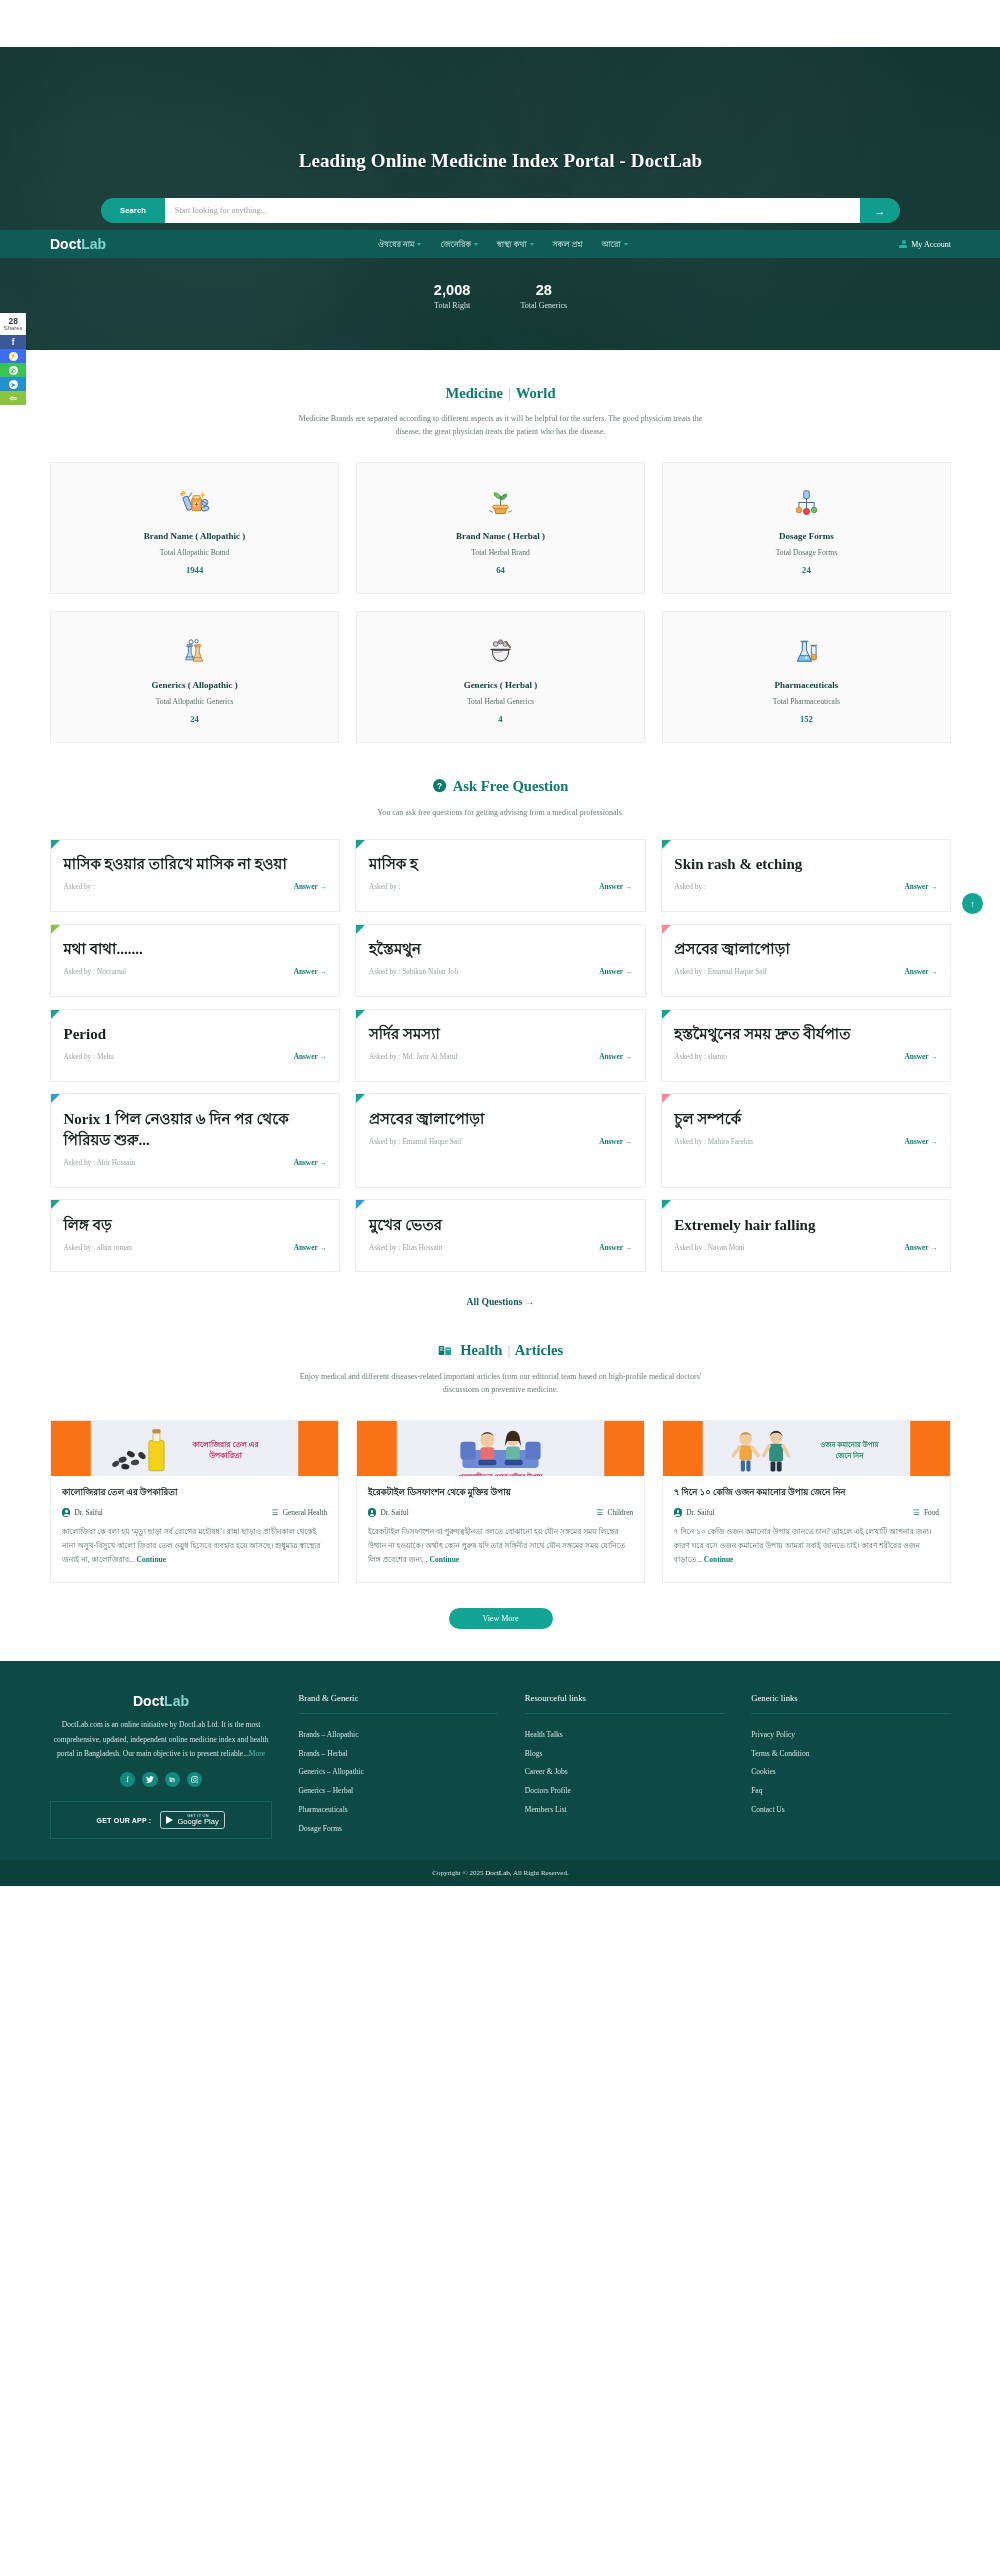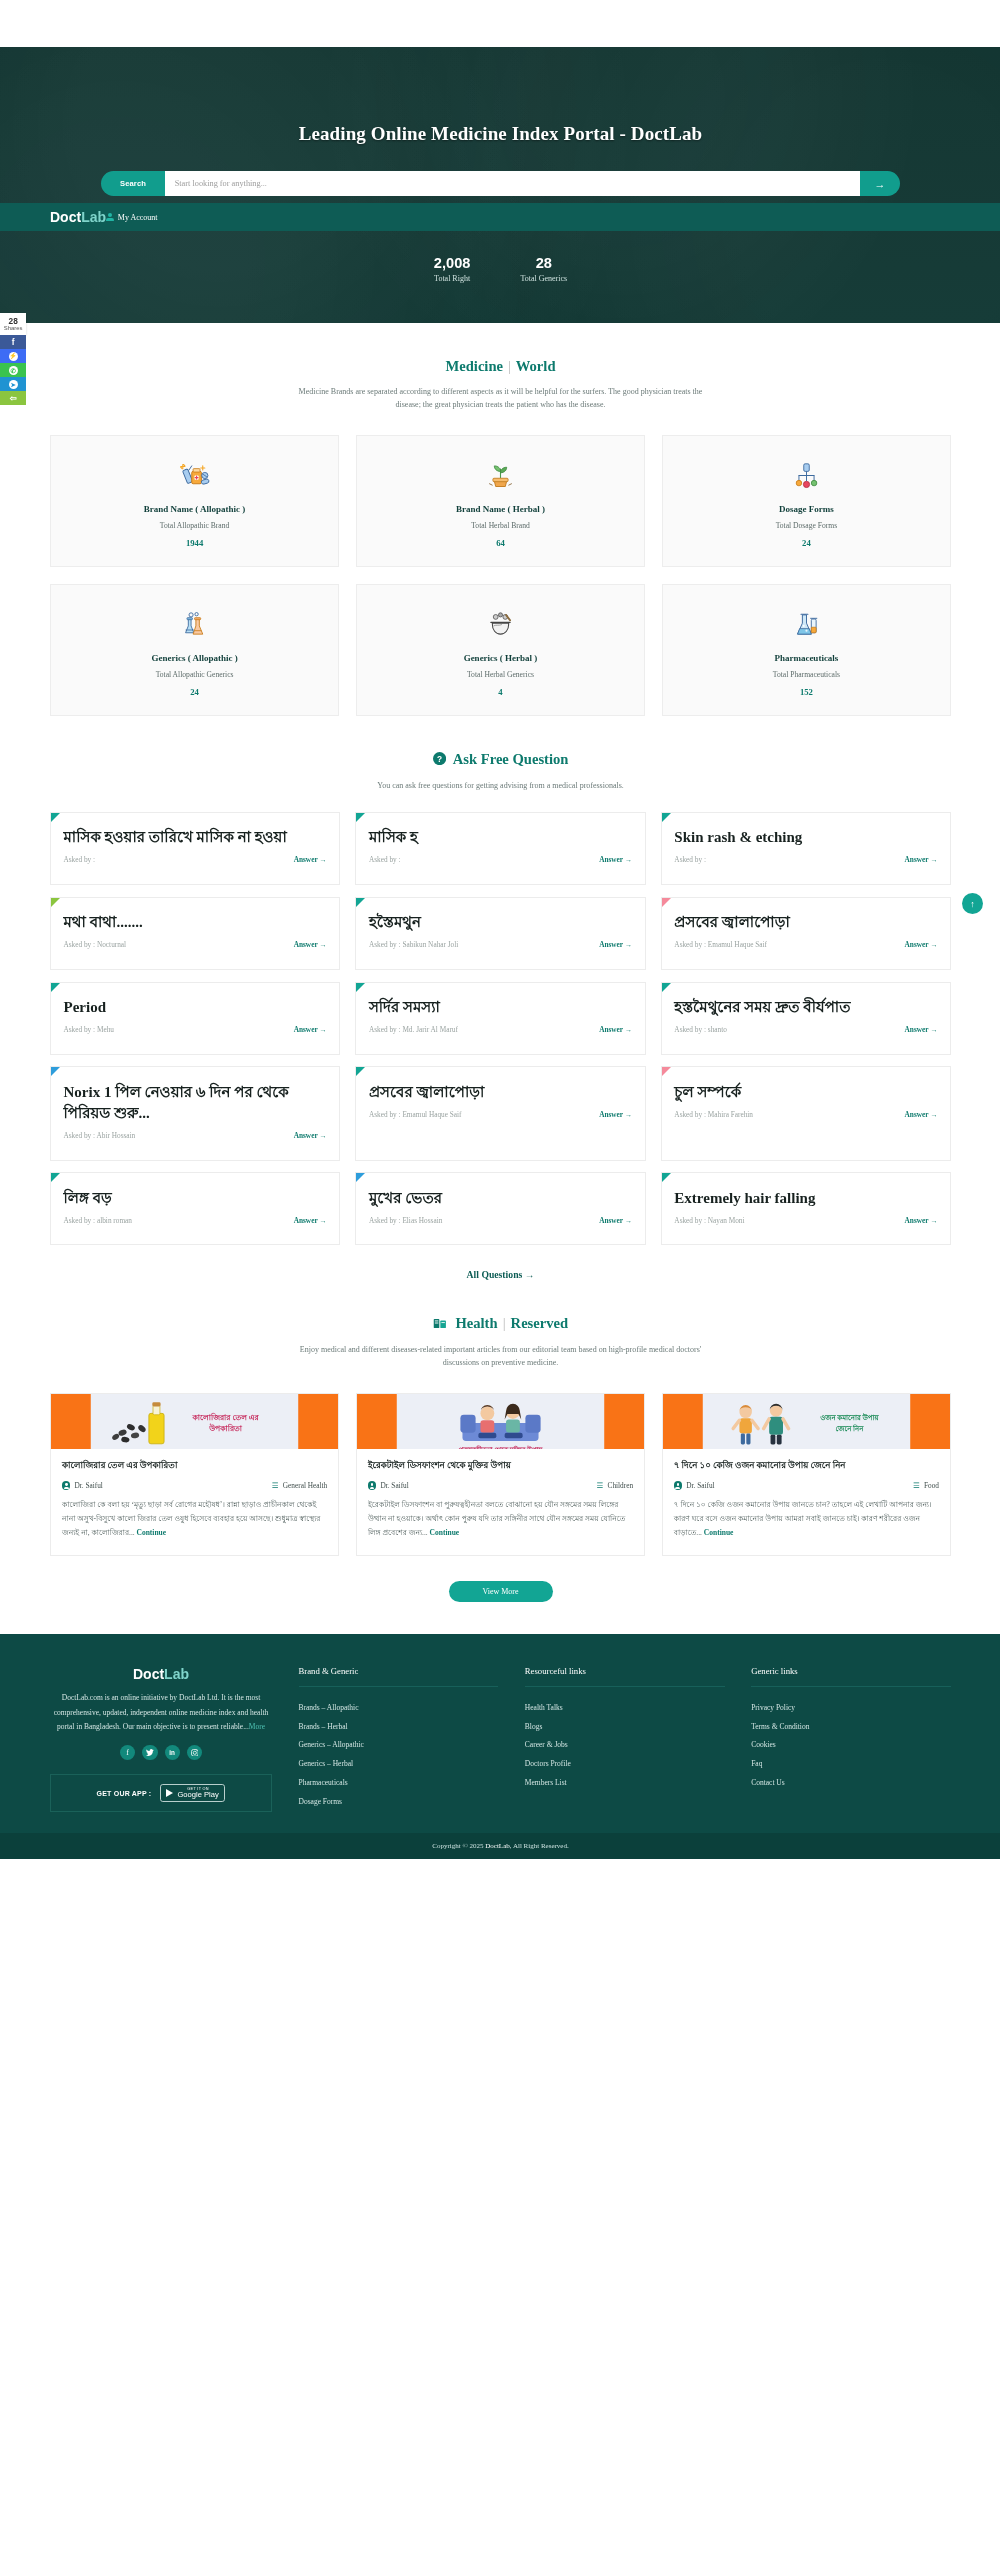--- a/index.html
+++ b/index.html
@@ -25,21 +25,21 @@
       radial-gradient(circle at 88% 62%, rgba(255,255,255,.04) 0 16%, transparent 50%),
       radial-gradient(circle at 12% 78%, rgba(255,255,255,.03) 0 14%, transparent 46%),
       linear-gradient(180deg,#0b2f2b 0%, #0d3430 100%);
     padding-bottom: 40px;
   }
   .hero-title {
     text-align: center;
     color: #ffffff;
     font-size: 19px;
     font-weight: bold;
-    padding-top: 76px;
+    padding-top: 103px;
     letter-spacing: 0.1px;
     text-shadow: 0 0.7px 2.1px rgba(0,0,0,.45);
   }
   .search-wrap {
     margin: 26px auto 0;
     width: 799px;
     display: flex;
     align-items: stretch;
     height: 25px;
   }
@@ -316,20 +316,41 @@
 
     <div class="search-wrap">
       <button class="search-btn">Search</button>
       <input class="search-input" type="text" placeholder="Start looking for anything..." style="">
       <button class="search-go">→</button>
     </div>
 
     <div class="navbar">
       <div class="brand">
         <span class="b1">Doct</span><span class="b2">Lab</span>
+      </div>
+      <div class="nav-menu">
+        <div class="nav-item">
+          <span>ঔষধের নাম</span>
+          <span class="caret"></span>
+        </div>
+        <div class="nav-item">
+          <span>জেনেরিক</span>
+          <span class="caret"></span>
+        </div>
+        <div class="nav-item">
+          <span>স্বাস্থ্য কথা</span>
+          <span class="caret"></span>
+        </div>
+        <div class="nav-item">
+          <span>সকল প্রশ্ন</span>
+        </div>
+        <div class="nav-item">
+          <span>আরো</span>
+          <span class="caret"></span>
+        </div>
       </div>
       <div class="account">
         <span class="person-ico"></span>
         <span>My Account</span>
       </div>
     </div>
 
     <div class="stats">
       <div class="stat">
         <div class="stat-num">2,008</div>
@@ -626,21 +647,21 @@
         <svg width="14" height="12.5" viewBox="0 0 20 18">
           <rect x="1" y="3" width="8" height="13" rx="1" fill="#0d7a6d"></rect>
           <rect x="10.5" y="5" width="8" height="11" rx="1" fill="#14a492"></rect>
           <rect x="2.6" y="5" width="5" height="1.3" fill="#fff"></rect>
           <rect x="2.6" y="8" width="5" height="1.3" fill="#fff"></rect>
           <rect x="12" y="7.5" width="5" height="1.2" fill="#fff"></rect>
         </svg>
       </span>
       <span>Health</span>
       <span class="bar">|</span>
-      <span>Reserved</span>
+      <span>Articles</span>
     </div>
     <div class="sec-sub">Enjoy medical and different diseases-related important articles from our editorial team based on high-profile medical doctors' discussions on preventive medicine.</div>
 
     <div class="art-grid">
 
       <div class="art-card">
         <div class="art-thumb">
           <svg width="209" height="65" viewBox="0 0 300 94">
             <rect width="300" height="94" fill="#eceff6"></rect>
             <ellipse cx="46" cy="56" rx="6" ry="4" fill="#3a3a3a" transform="rotate(-20 46 56)"></ellipse>

